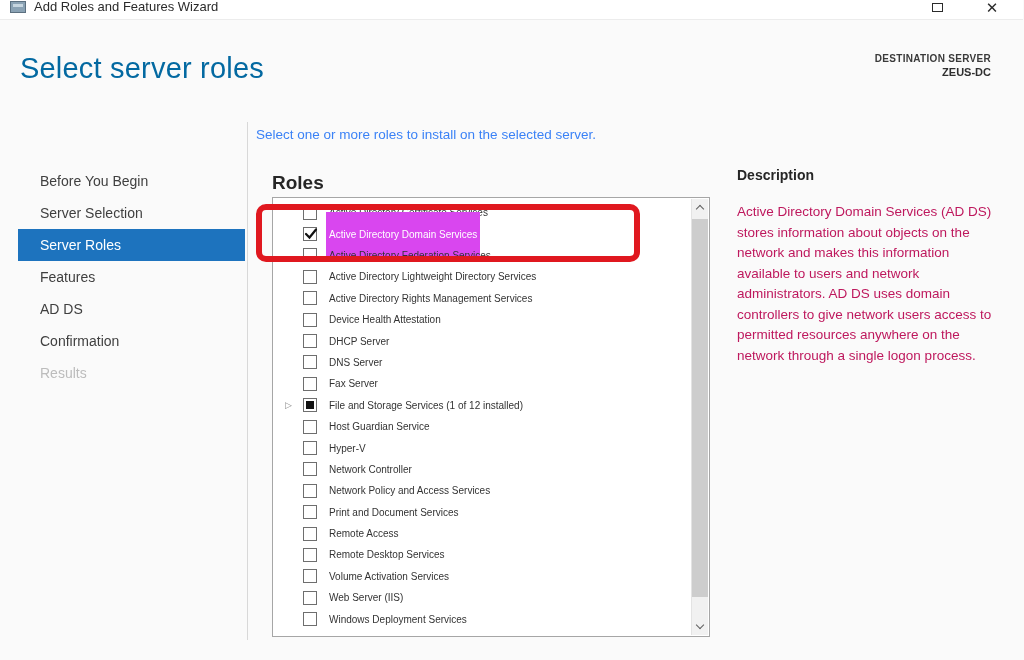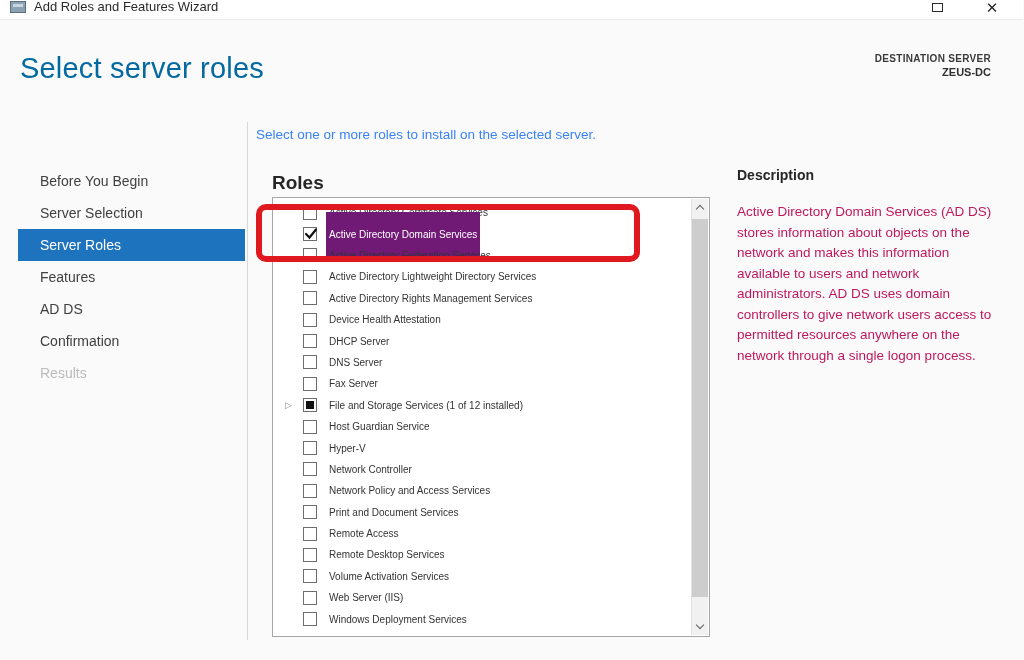--- a/index.html
+++ b/index.html
@@ -67,21 +67,21 @@
   .role-row.expandable .expander { visibility:visible; }
   .cb {
     width:14px; height:14px; border:1px solid #6e6e6e; background:#fff; flex:0 0 14px;
     position:relative; margin-right:9px;
   }
   .cb svg { display:none; position:absolute; left:-1px; top:-2px; }
   .role-row.checked .cb svg { display:block; }
   .cb .partial { display:none; position:absolute; left:2px; top:2px; width:8px; height:8px; background:#111; }
   .role-row.partial .cb .partial { display:block; }
   .role-label { font-size:10px; color:#333; white-space:nowrap; padding:17px 3px; }
-  .role-row.selected .role-label { background:#701a75; color:#ffffff; }
+  .role-row.selected .role-label { background:#d946ef; color:#ffffff; }
   
   .vscroll {
     position:absolute; top:1px; right:1px; bottom:1px; width:17px; background:#f1f1f1;
     border-left:1px solid #e3e3e3;
   }
   .scroll-btn { position:absolute; left:0; width:16px; height:17px; background:#f1f1f1; cursor:pointer; }
   .scroll-btn.up { top:0; }
   .scroll-btn.down { bottom:0; }
   .chev {
     position:absolute; left:4.5px; width:6px; height:6px;

